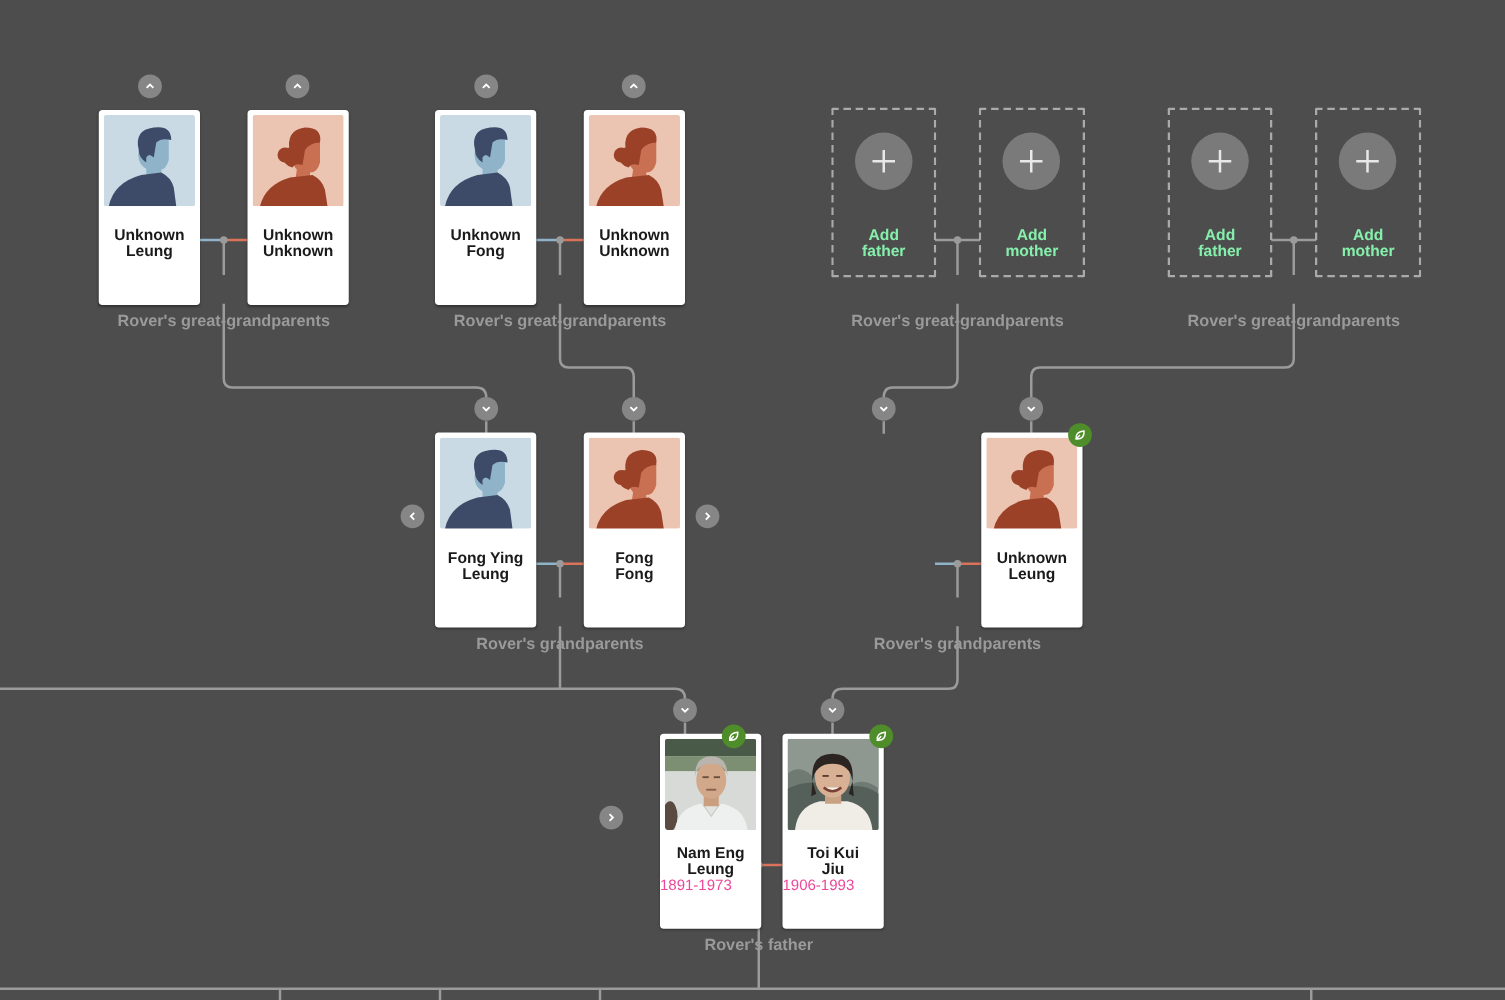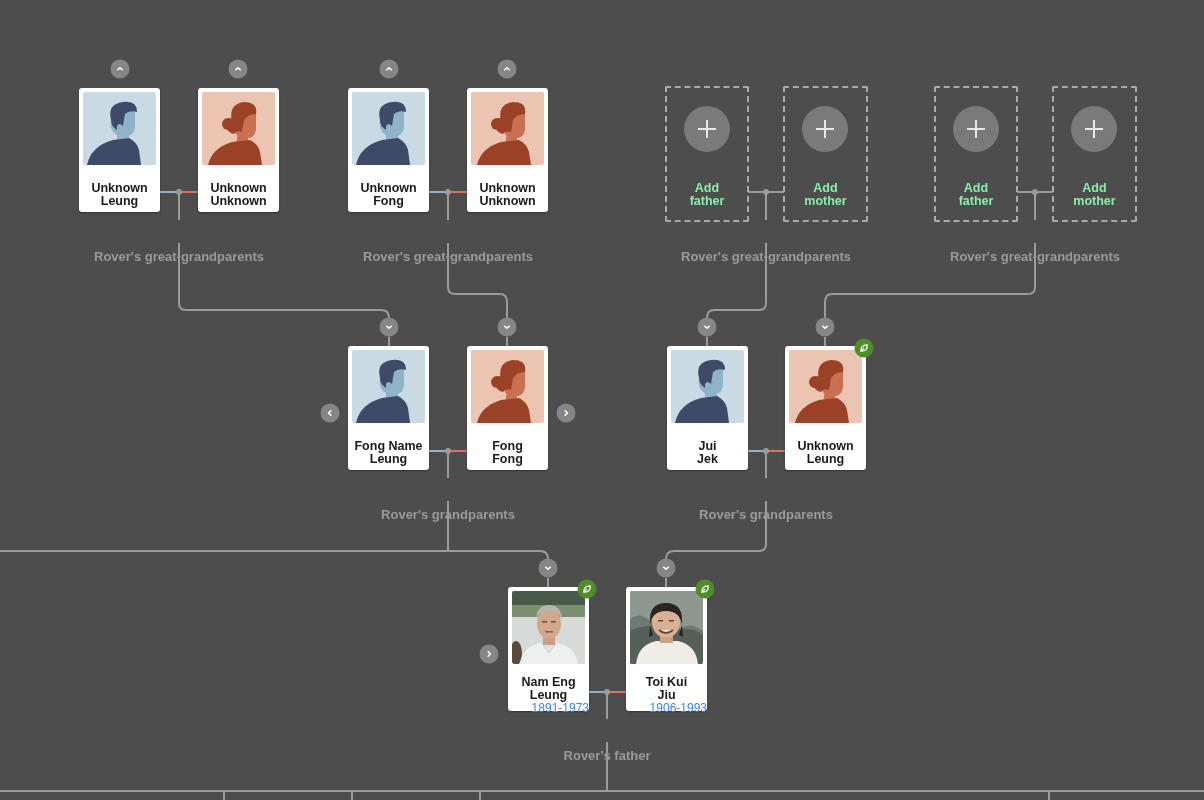--- a/index.html
+++ b/index.html
@@ -5,36 +5,36 @@
   html, body { margin:0; padding:0; }
   body {
     width:1204px; height:800px; overflow:hidden;
     background:#4d4d4d;
     font-family:"Liberation Sans", "DejaVu Sans", sans-serif;
     position:relative;
   }
   #tree { position:absolute; left:0; top:0; width:1204px; height:800px; }
   svg.lines { position:absolute; left:0; top:0; width:1204px; height:800px; }
   .card {
-    position:absolute; width:81px; height:124px;
+    position:absolute; width:81px; height:156px;
     background:#fff; border-radius:3px;
     box-shadow:0 1px 2px rgba(0,0,0,.35);
   }
   .card .portrait {
     position:absolute; left:4px; top:4px; width:73px; height:73px;
     border-radius:2px; overflow:hidden;
   }
   .card .name {
     position:absolute; left:0; right:0; top:94px;
     text-align:center; font-weight:bold; font-size:12.5px; line-height:12.5px;
     color:#1a1a1a;
   }
   .card .dates {
     position:absolute; left:0; right:0; top:114px;
-    text-align:right; font-size:12px; color:#3b82f6;
+    text-align:left; font-size:12px; color:#ec4899;
   }
   .add-card {
     position:absolute; width:81px; height:133px;
     border:2px dashed #aaaaaa; box-sizing:border-box; border-radius:2px;
   }
   .add-card .plus-circle {
     position:absolute; left:17px; top:18px; width:46px; height:46px;
     border-radius:50%; background:#7a7a7a;
   }
   .add-card .plus-circle::before, .add-card .plus-circle::after {
@@ -262,49 +262,37 @@
   <div class="card" style="left:348px;top:346px">
     <div class="portrait">
       <svg width="73" height="73" viewBox="0 0 73 73">
           <rect width="73" height="73" fill="#c9dae4"></rect>
           <path d="M34 40 L34 52 L46 52 L46 40 Z" fill="#8fb3c9"></path>
           <path d="M30 18 Q42 6 52 20 L52 36 Q50 44 44 44 L36 44 Q26 40 28 28 Z" fill="#8fb3c9"></path>
           <path d="M28 28 Q24 12 40 10 Q54 8 54 20 Q46 18 42 22 L40 34 Q36 30 34 34 L34 38 Q28 34 28 28 Z" fill="#3d4a68"></path>
           <path d="M4 73 Q8 54 30 48 L46 46 Q54 50 56 58 L58 73 Z" fill="#3d4a68"></path>
         </svg>
     </div>
-    <div class="name"><span>Fong Name</span><br><span>Leung</span></div>
+    <div class="name"><span>Fong Ying</span><br><span>Leung</span></div>
   </div>
   <div class="card" style="left:467px;top:346px">
     <div class="portrait">
       <svg width="73" height="73" viewBox="0 0 73 73">
           <rect width="73" height="73" fill="#ecc4b2"></rect>
           <path d="M36 40 L34 54 L46 54 L46 40 Z" fill="#c96f52"></path>
           <path d="M32 16 Q46 8 54 22 L54 38 Q52 46 46 46 L38 46 Q30 40 30 28 Z" fill="#c96f52"></path>
           <path d="M30 30 Q26 12 42 10 Q56 10 54 22 Q46 22 42 28 L40 40 Q34 38 32 42 Q24 40 24 32 Q24 26 30 26 Z" fill="#9a4128"></path>
           <circle cx="26" cy="32" r="6" fill="#9a4128"></circle>
           <path d="M6 73 Q10 56 30 50 L48 48 Q56 52 58 60 L60 73 Z" fill="#9a4128"></path>
         </svg>
     </div>
     <div class="name"><span>Fong</span><br><span>Fong</span></div>
   </div>
   <div class="group-label" style="left:448px;top:483px">Rover's grandparents</div>
 
-  <div class="card" style="left:667px;top:346px">
-    <div class="portrait">
-      <svg width="73" height="73" viewBox="0 0 73 73">
-          <rect width="73" height="73" fill="#c9dae4"></rect>
-          <path d="M34 40 L34 52 L46 52 L46 40 Z" fill="#8fb3c9"></path>
-          <path d="M30 18 Q42 6 52 20 L52 36 Q50 44 44 44 L36 44 Q26 40 28 28 Z" fill="#8fb3c9"></path>
-          <path d="M28 28 Q24 12 40 10 Q54 8 54 20 Q46 18 42 22 L40 34 Q36 30 34 34 L34 38 Q28 34 28 28 Z" fill="#3d4a68"></path>
-          <path d="M4 73 Q8 54 30 48 L46 46 Q54 50 56 58 L58 73 Z" fill="#3d4a68"></path>
-        </svg>
-    </div>
-    <div class="name"><span>Jui</span><br><span>Jek</span></div>
-  </div>
   <div class="card" style="left:785px;top:346px">
     <div class="portrait">
       <svg width="73" height="73" viewBox="0 0 73 73">
           <rect width="73" height="73" fill="#ecc4b2"></rect>
           <path d="M36 40 L34 54 L46 54 L46 40 Z" fill="#c96f52"></path>
           <path d="M32 16 Q46 8 54 22 L54 38 Q52 46 46 46 L38 46 Q30 40 30 28 Z" fill="#c96f52"></path>
           <path d="M30 30 Q26 12 42 10 Q56 10 54 22 Q46 22 42 28 L40 40 Q34 38 32 42 Q24 40 24 32 Q24 26 30 26 Z" fill="#9a4128"></path>
           <circle cx="26" cy="32" r="6" fill="#9a4128"></circle>
           <path d="M6 73 Q10 56 30 50 L48 48 Q56 52 58 60 L60 73 Z" fill="#9a4128"></path>
         </svg>
@@ -327,21 +315,21 @@
       <svg viewBox="0 0 10 10">
         <path d="M2 3.5 L5 6.5 L8 3.5" stroke="#fff" stroke-width="1.6" fill="none"></path>
       </svg>
     </div>
   <div class="round-btn" style="left:489px;top:654px">
       <svg viewBox="0 0 10 10">
         <path d="M3.5 2 L6.5 5 L3.5 8" stroke="#fff" stroke-width="1.6" fill="none"></path>
       </svg>
     </div>
 
-  <div class="card" style="left:508px;top:587px">
+  <div class="card" style="left:528px;top:587px">
     <div class="portrait">
       <svg width="73" height="73" viewBox="0 0 73 73">
         <rect width="73" height="73" fill="#c9cfc9"></rect>
         <rect width="73" height="14" fill="#4a5a48"></rect>
         <rect y="14" width="73" height="12" fill="#7c8f72"></rect>
         <rect y="26" width="73" height="47" fill="#d7dad6"></rect>
         <ellipse cx="4" cy="62" rx="6" ry="12" fill="#5b4a40"></ellipse>
         <path d="M8 73 Q10 56 28 52 L46 52 Q64 56 66 73 Z" fill="#eef0ef"></path>
         <path d="M30 52 L37 62 L44 52" fill="#e2e4e2" stroke="#c8cbc8"></path>
         <rect x="31" y="44" width="12" height="10" fill="#c99f80"></rect>

